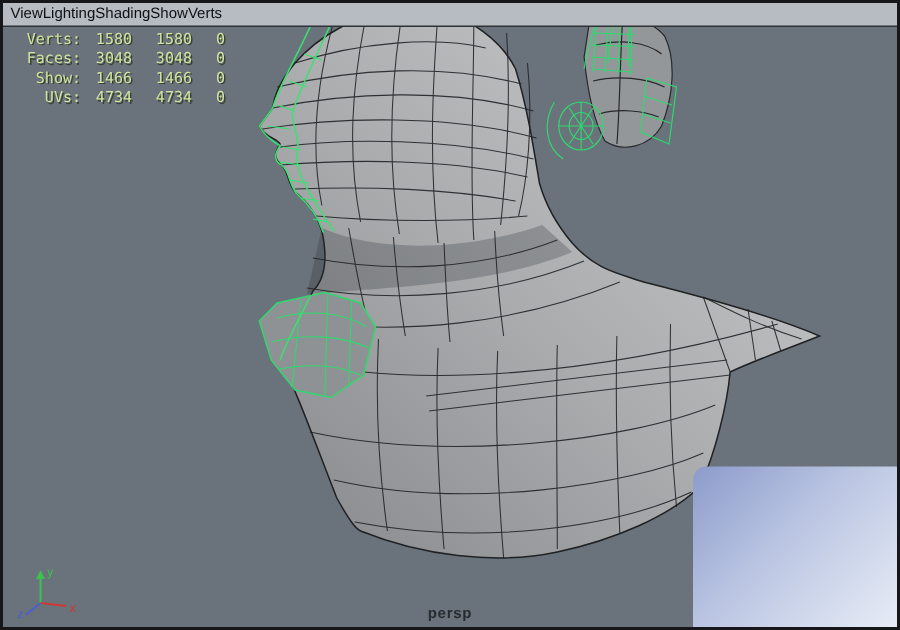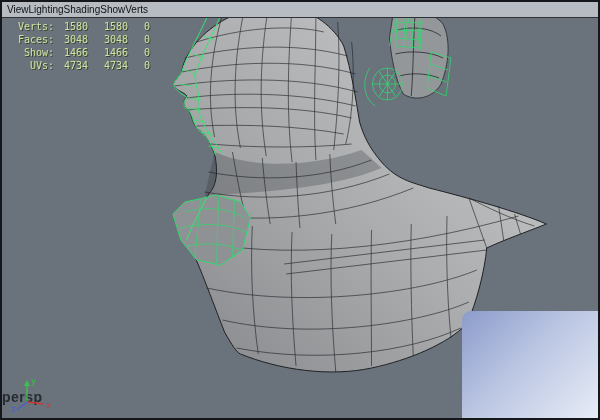--- a/index.html
+++ b/index.html
@@ -21,22 +21,22 @@
     font-family:"DejaVu Sans Mono","Liberation Mono",monospace;
     font-size:10px;line-height:13px;color:#cfe49e;
     text-shadow:1px 1px 0 #3a4034;
   }
   .hudrow{display:flex;}
   .hl{width:46px;text-align:right;}
   .hv1{width:34px;text-align:right;}
   .hv2{width:40px;text-align:right;}
   .hv3{width:22px;text-align:right;}
   .persp{
-    position:absolute;left:0;right:0;bottom:13px;text-align:left;z-index:20;
-    font-size:14px;font-weight:bold;color:#272c31;letter-spacing:.5px;
+    position:absolute;left:0;right:0;bottom:3px;text-align:center;z-index:20;
+    font-size:10px;font-weight:bold;color:#272c31;letter-spacing:.5px;
   }
   .axis{position:absolute;left:8px;bottom:5px;width:42px;height:38px;z-index:20;}
   .axis text{font-family:"DejaVu Sans Mono",monospace;font-size:8px;}
   .swatch{
     position:absolute;right:0;bottom:0;width:136px;height:107px;z-index:15;
     background:linear-gradient(135deg,#8c9bcb 0%,#bac5e2 45%,#e7ecf6 100%);
     border-top-left-radius:9px;
   }
 </style>
 </head>

